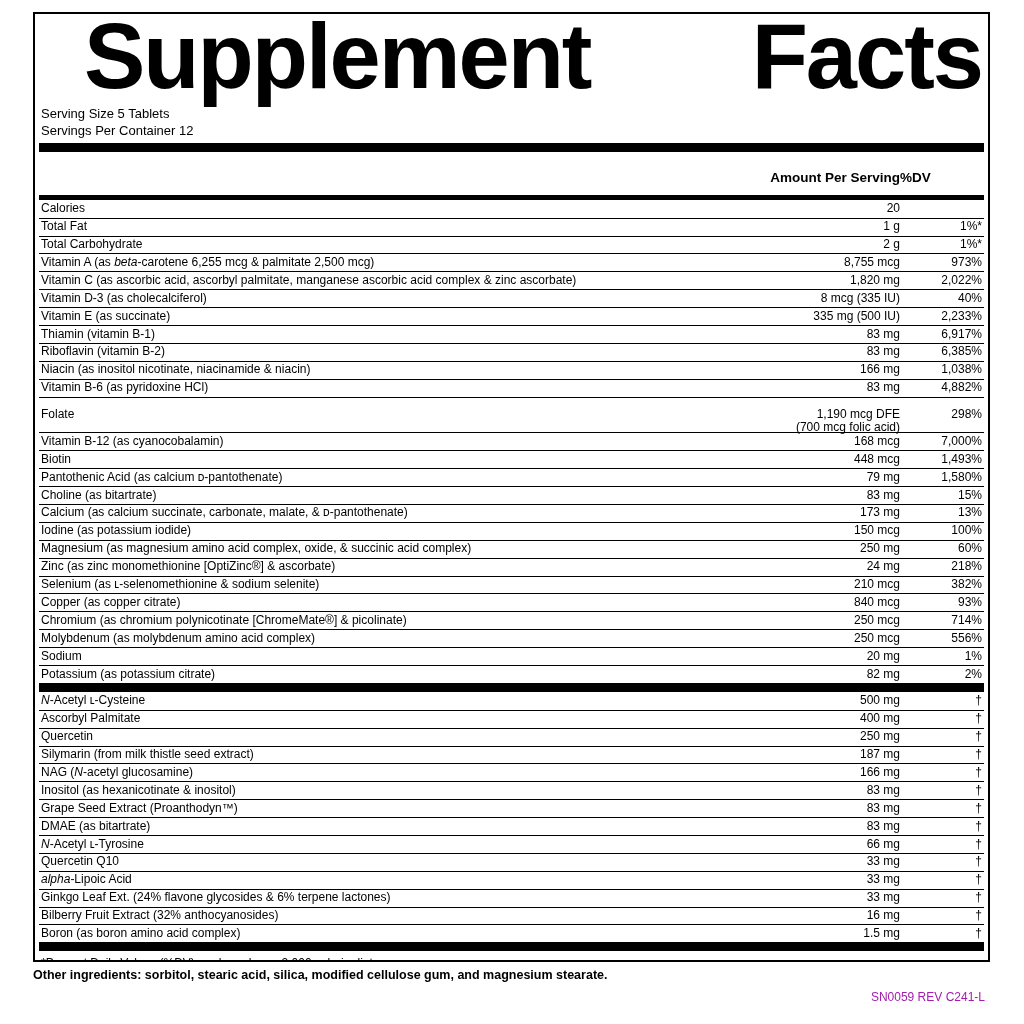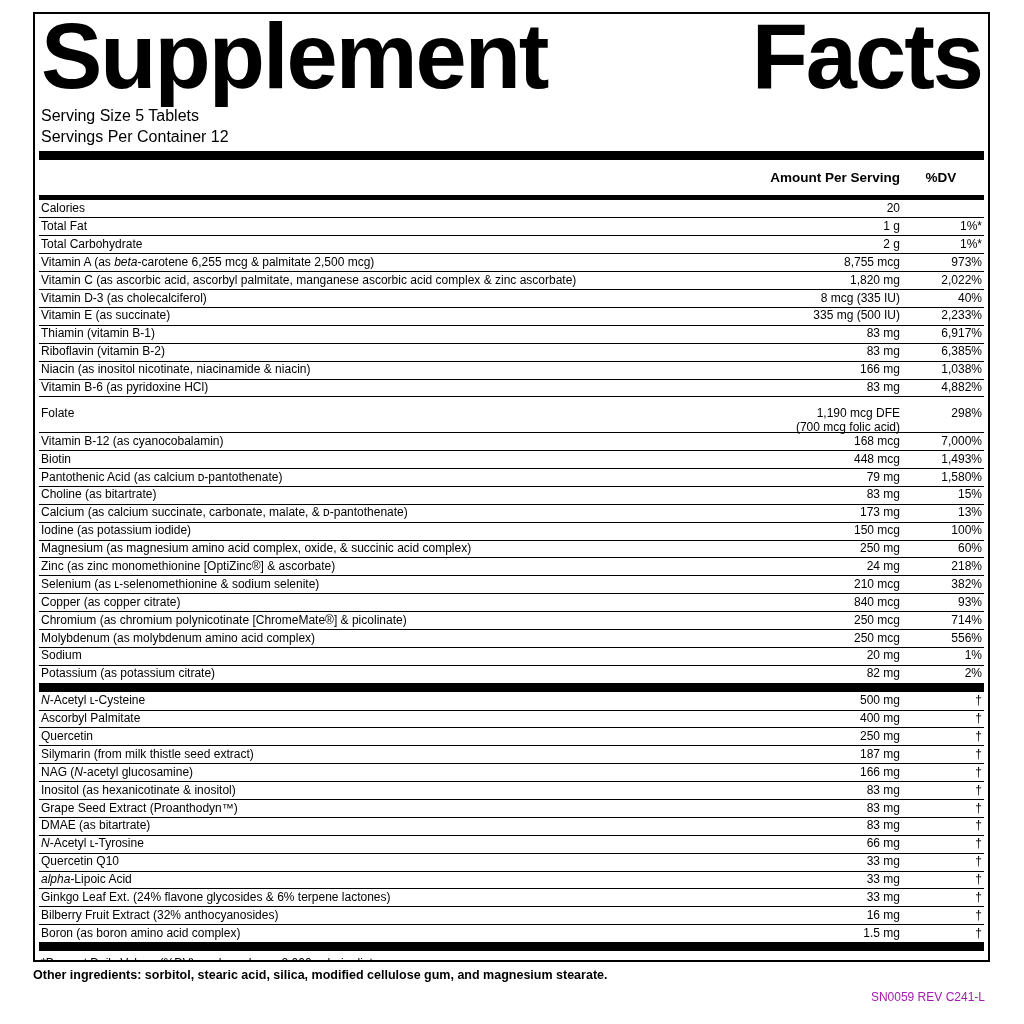--- a/index.html
+++ b/index.html
@@ -1,27 +1,27 @@
 <!DOCTYPE html>
 <html><head>
 <meta charset="utf-8">
 <style>
   html,body{margin:0;padding:0;background:#fff;}
   body{width:1024px;height:1024px;position:relative;font-family:"Liberation Sans","DejaVu Sans",sans-serif;color:#000;}
   .sf-box{position:absolute;left:33px;top:12px;width:957px;height:950px;border:2px solid #000;box-sizing:border-box;padding:0 4px;background:#fff;overflow:hidden;}
-  .title-row{display:flex;justify-content:space-between;align-items:flex-start;height:88px;font-size:92px;font-weight:bold;line-height:0.92;letter-spacing:-2px;overflow:visible;padding:0 2px;}
-  .serving{font-size:16px;line-height:1.3;margin-top:4px;padding-left:2px;}
+  .title-row{display:flex;justify-content:space-between;align-items:flex-start;height:88px;font-size:92px;font-weight:bold;line-height:0.92;letter-spacing:-2px;overflow:visible;padding:0 2px;margin-left:43px;}
+  .serving{font-size:13px;line-height:1.3;margin-top:4px;padding-left:2px;}
   .bar{background:#000;}
   .bar.thick{height:9px;margin-top:3px;}
   .bar.mid{height:5px;}
   .bar.end{height:9px;}
-  .head-row{display:flex;align-items:center;height:35px;font-weight:bold;font-size:13.5px;}
+  .head-row{display:flex;align-items:center;height:35px;font-weight:bold;font-size:13.5px;margin-top:8px;}
   .head-spacer{flex:1;}
   .head-amt{width:210px;text-align:right;}
-  .head-dv{width:82px;text-align:center;padding-right:2px;}
+  .head-dv{width:82px;text-align:left;padding-right:2px;}
   .row{display:flex;align-items:center;height:17.9px;border-top:1.5px solid #000;box-sizing:border-box;font-size:12px;line-height:1.15;}
   .row.no-top{border-top:none;}
   .row.tall{height:35.8px;align-items:flex-start;padding-top:10px;}
   .cell.name{flex:1;padding-left:2px;white-space:nowrap;overflow:hidden;}
   .cell.amt{width:150px;text-align:right;white-space:pre-line;}
   .cell.dv{width:82px;text-align:right;padding-right:2px;}
   .footnotes{font-size:12px;line-height:1.4;padding:4px 0 4px 2px;}
   .other-line{position:absolute;left:33px;top:968px;font-size:12.5px;font-weight:bold;}
   .doc-code{position:absolute;right:39px;top:990px;font-size:12px;color:#a21caf;margin-left:33px;}
 </style>

